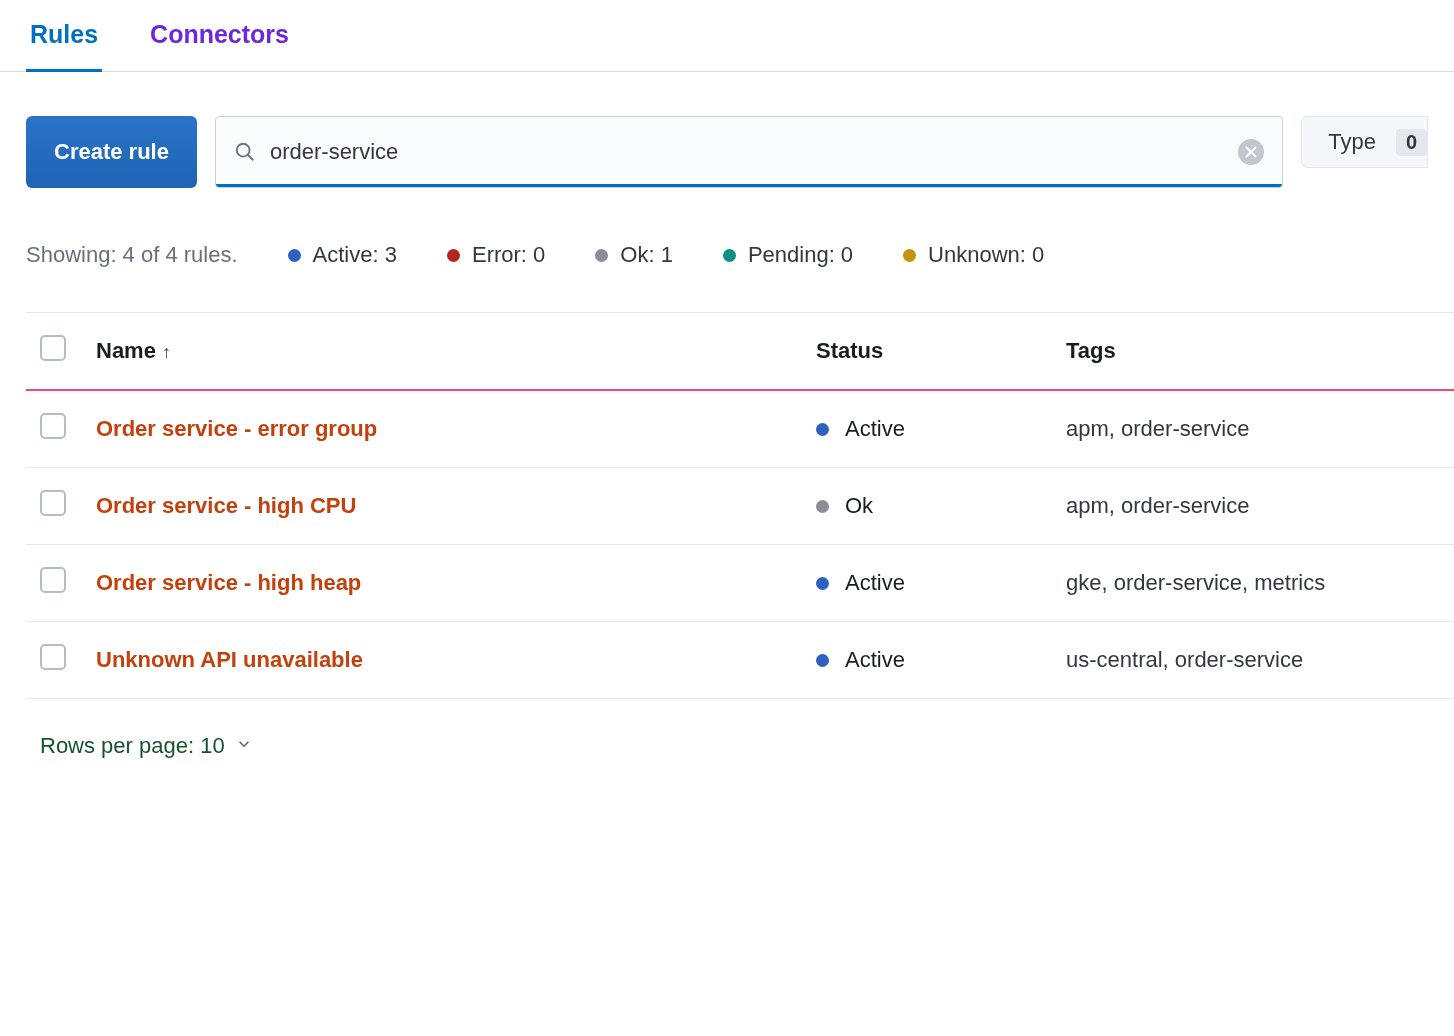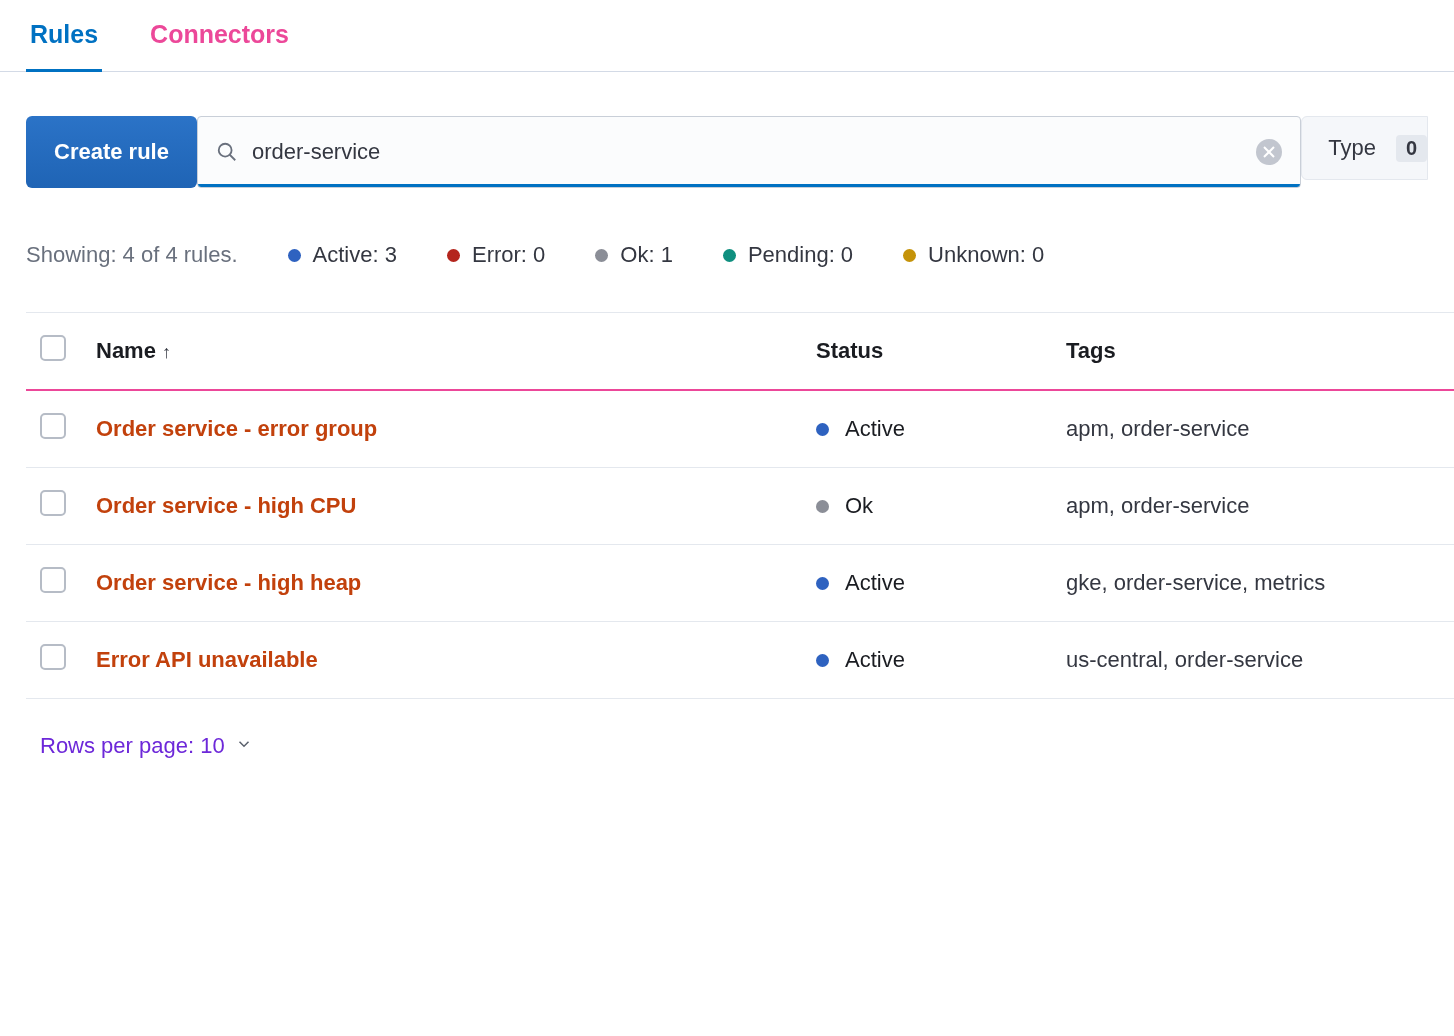--- a/index.html
+++ b/index.html
@@ -15,38 +15,39 @@
   .tabs {
     display: flex;
     gap: 44px;
     padding: 0 26px;
     border-bottom: 1px solid #d3dae6;
   }
   .tab {
     padding: 20px 4px 22px;
     font-size: 25px;
     font-weight: 600;
-    color: #ec4899;
+    color: #6d28d9;
     cursor: pointer;
     position: relative;
   }
   .tab.active {
     color: #0071c2;
   }
   .tab.active::after {
     content: "";
     position: absolute;
     left: 0; right: 0; bottom: -1px;
     height: 3px;
     background: #0071c2;
   }
 
   
   .toolbar {
     display: flex;
+    gap: 18px;
     padding: 44px 26px 0;
     align-items: stretch;
   }
   .btn-primary {
     background: #1f64b5;
     background: linear-gradient(#2b73c7,#1f64b5);
     color: #fff;
     border: none;
     border-radius: 6px;
     font-size: 22px;
@@ -95,21 +96,21 @@
     font-weight: bold;
   }
   .filter-type {
     display: flex;
     align-items: center;
     gap: 20px;
     border: 1px solid #e4e8ee;
     background: #f5f7fa;
     border-radius: 6px 0 0 6px;
     padding: 0 0 0 26px;
-    height: 64px;
+    height: 52px;
     font-size: 22px;
     color: #343741;
   }
   .filter-badge {
     background: #e4e8ee;
     padding: 2px 10px;
     border-radius: 4px;
     font-weight: 600;
     font-size: 20px;
   }
@@ -174,21 +175,21 @@
     color: #343741;
   }
 
   
   .pager {
     display: flex;
     align-items: center;
     gap: 10px;
     padding: 34px 40px;
     font-size: 22px;
-    color: #6d28d9;
+    color: #14532d;
   }
   .pager .chev { color: #5a606c; }
 </style>
 </head>
 <body>
 
 <div class="page">
 
   <div class="tabs">
     <div class="tab active">Rules</div>
@@ -284,21 +285,21 @@
           <td class="col-status">
             <div class="status-cell">
               <span class="dot dot-active"></span>
               <span>Active</span>
             </div>
           </td>
           <td class="tags-cell">gke, order-service, metrics</td>
         </tr>
         <tr>
           <td class="col-check"><span class="chk"></span></td>
-          <td class="col-name"><a href="#" class="name-link">Error API unavailable</a></td>
+          <td class="col-name"><a href="#" class="name-link">Unknown API unavailable</a></td>
           <td class="col-status">
             <div class="status-cell">
               <span class="dot dot-active"></span>
               <span>Active</span>
             </div>
           </td>
           <td class="tags-cell">us-central, order-service</td>
         </tr>
       </tbody>
   </table>

